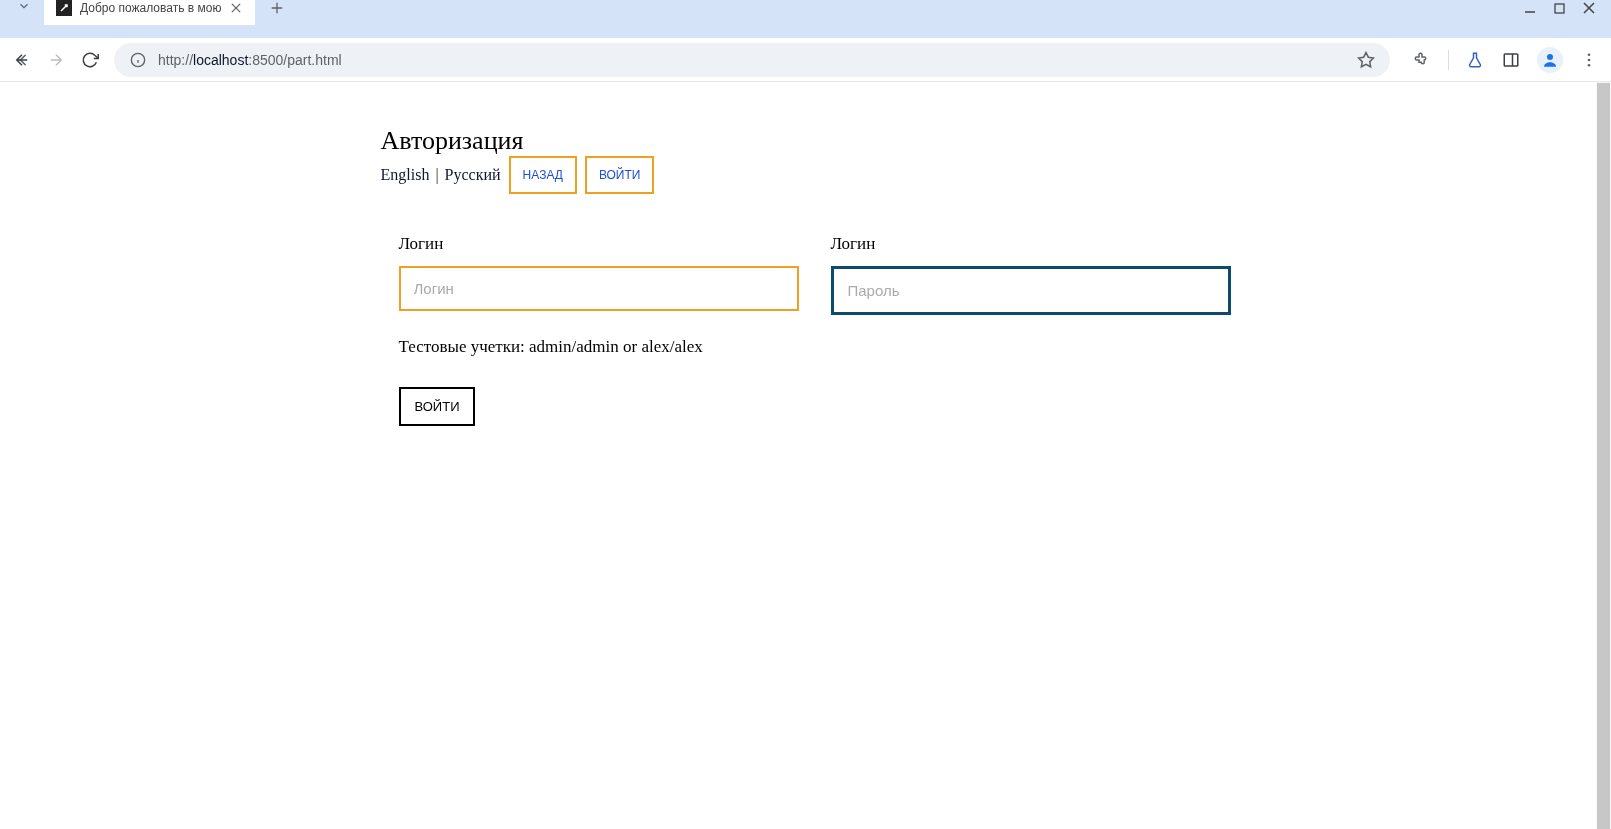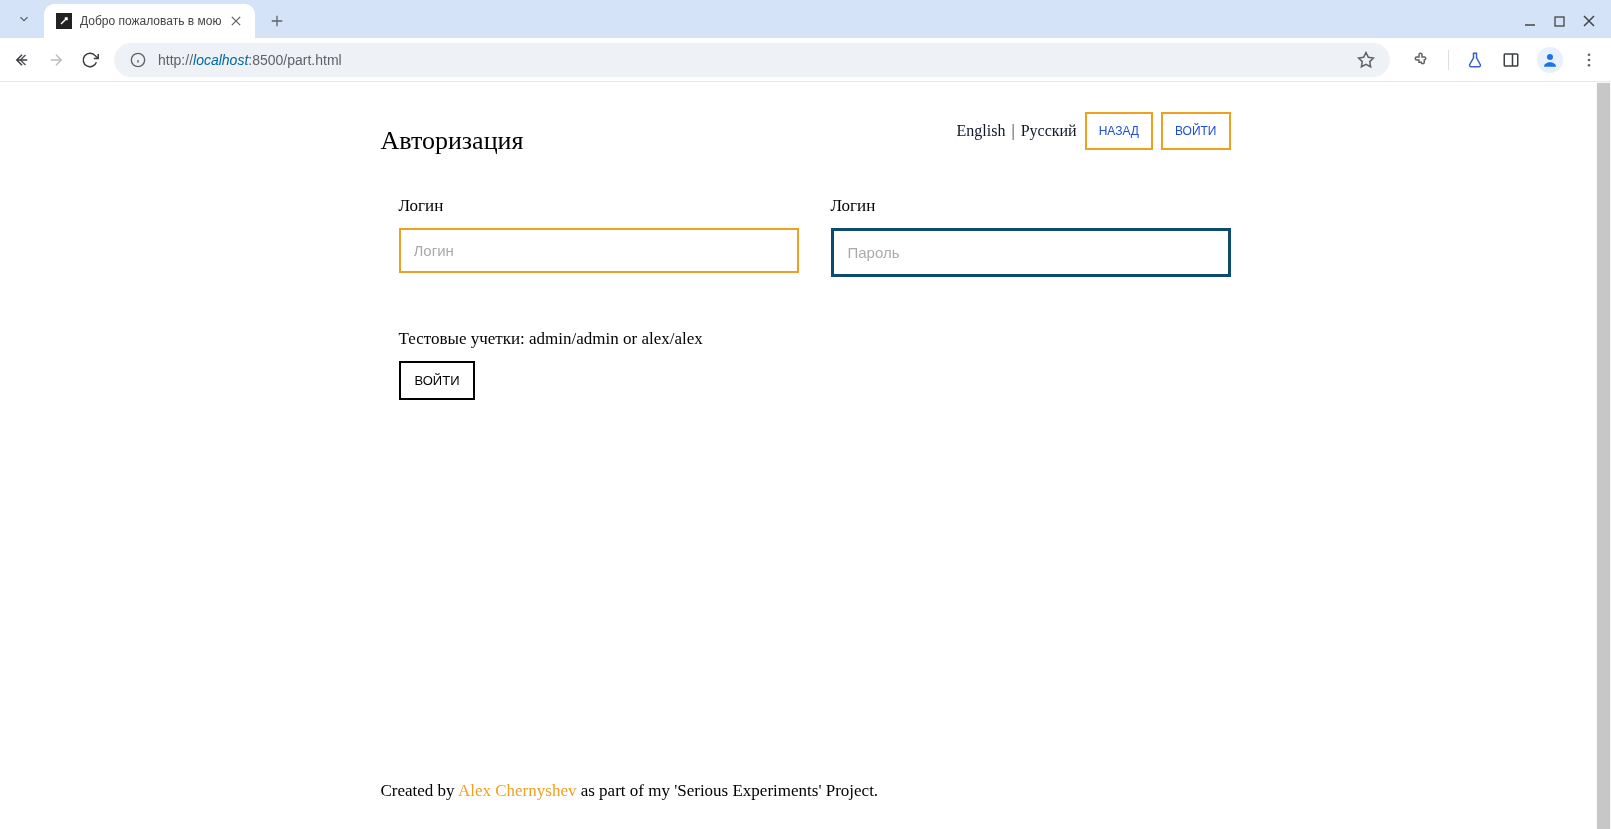--- a/index.html
+++ b/index.html
@@ -1,60 +1,60 @@
 <!DOCTYPE html>
 <html><head>
   <meta charset="utf-8">
   <style>
     * { margin: 0; padding: 0; box-sizing: border-box; }
     body { font-family: Arial, sans-serif; background: #fff; }
 
     
-    .browser-chrome { background: #d5e3f8; height: 38px; display: flex; align-items: flex-end; padding: 0 10px; }
+    .browser-chrome { background: #d5e3f8; height: 38px; display: flex; align-items: flex-end; padding: 13px 10px; }
     .tab-dropdown { width: 28px; height: 28px; display: flex; align-items: center; justify-content: center; margin-bottom: 5px; margin-right: 6px; cursor: pointer; }
     .tab-dropdown svg { width: 14px; height: 14px; }
     .tab { background: #fff; border-radius: 10px 10px 0 0; height: 34px; display: flex; align-items: center; padding: 0 12px; min-width: 210px; gap: 8px; }
     .tab-favicon { width: 16px; height: 16px; background: #222; display: flex; align-items: center; justify-content: center; }
     .tab-favicon svg { width: 12px; height: 12px; }
     .tab-title { font-size: 12px; color: #444; flex: 1; white-space: nowrap; overflow: hidden; text-overflow: ellipsis; }
     .tab-close { width: 14px; height: 14px; cursor: pointer; display: flex; align-items: center; justify-content: center; }
     .new-tab { width: 28px; height: 28px; display: flex; align-items: center; justify-content: center; margin-bottom: 3px; margin-left: 8px; cursor: pointer; color: #555; }
     .window-controls { margin-left: auto; display: flex; gap: 18px; align-items: center; margin-bottom: 8px; padding-right: 6px; }
     .window-controls span { cursor: pointer; color: #444; font-size: 14px; font-family: sans-serif; }
 
     .toolbar { background: #fff; height: 44px; display: flex; align-items: center; padding: 0 12px; gap: 14px; border-bottom: 1px solid #e8e8e8; }
     .nav-icon { width: 20px; height: 20px; display: flex; align-items: center; justify-content: center; cursor: pointer; color: #5f6368; }
     .nav-icon.disabled { color: #bdbdbd; cursor: default; }
     .address-bar { flex: 1; background: #eef1f6; border-radius: 20px; height: 34px; display: flex; align-items: center; padding: 0 14px; gap: 10px; }
     .address-text { font-size: 14px; color: #5f6368; flex: 1; }
-    .address-text .host { color: #0369a1; font-style: italic; }
+    .address-text .host { color: #0f172a; }
     .toolbar-right { display: flex; align-items: center; gap: 16px; margin-left: 8px; }
     .toolbar-icon { width: 20px; height: 20px; display: flex; align-items: center; justify-content: center; cursor: pointer; color: #5f6368; }
     .toolbar-sep { width: 1px; height: 20px; background: #ddd; }
     .profile-avatar { width: 26px; height: 26px; border-radius: 50%; background: #e8f0fe; display: flex; align-items: center; justify-content: center; cursor: pointer; }
     .profile-avatar svg { width: 18px; height: 18px; }
 
     
     .page-wrapper { position: relative; height: calc(100vh - 82px); overflow-y: auto; }
     .page-content { max-width: 850px; margin: 0 auto; padding: 30px 0 90px 0; font-family: Georgia, 'Times New Roman', serif; }
-    .header-row { display: flex; justify-content: space-between; align-items: flex-start; margin-bottom: 40px; }
+    .header-row { display: flex; justify-content: space-between; align-items: flex-start; margin-bottom: 40px; flex-direction: column; }
     .page-title { font-size: 26px; font-weight: normal; color: #000; margin-top: 14px; }
     .header-actions { display: flex; align-items: center; gap: 6px; font-size: 16px; }
     .lang-link { color: #0f172a; text-decoration: none; cursor: pointer; }
     .lang-sep { color: #333; }
     .action-button { border: 2px solid #f0a020; background: transparent; color: #1d4ed8; padding: 10px 12px; font-size: 12px; cursor: pointer; text-transform: uppercase; font-family: Arial, sans-serif; margin-left: 2px; }
 
-    .form-row { display: flex; gap: 32px; margin-bottom: 52px; padding-left: 18px; }
+    .form-row { display: flex; gap: 32px; margin-bottom: 22px; padding-left: 18px; }
     .form-group { flex: 1; }
     .form-label { display: block; font-size: 17px; color: #000; margin-bottom: 12px; }
     .form-input { width: 100%; padding: 13px 14px; font-size: 15px; border: 3px solid #0c4a6e; outline: none; font-family: Arial, sans-serif; }
     .form-input.focused { border: 2px solid #f0a020; padding: 12px 13px; }
     .form-input::placeholder { color: #aaa; }
 
-    .hint-text { font-size: 17px; color: #000; margin-bottom: 12px; padding-left: 18px; font-family: Liberation Serif, serif; }
+    .hint-text { font-size: 17px; color: #000; margin-bottom: 30px; padding-left: 18px; font-family: Liberation Serif, serif; }
     .submit-button { border: 2px solid #000; background: transparent; color: #000; padding: 10px 14px; font-size: 13px; cursor: pointer; text-transform: uppercase; font-family: Arial, sans-serif; margin-left: 18px; }
 
     .footer { position: absolute; bottom: 28px; left: 0; right: 0; max-width: 850px; margin: 0 auto; font-size: 17px; font-family: Georgia, 'Times New Roman', serif; color: #000; }
     .footer-link { color: #f0a020; text-decoration: none; cursor: pointer; }
 
     .scrollbar-track { position: absolute; right: 0; top: 0; bottom: 0; width: 15px; background: #f8f8f8; }
     .scrollbar-thumb { width: 13px; background: #c7c7c7; border-radius: 0; margin: 1px; height: 100%; }
   </style>
 </head>
 <body>
@@ -188,20 +188,17 @@
       <div class="form-group">
         <label class="form-label">Логин</label>
         <input type="password" class="form-input" placeholder="Пароль" style="">
       </div>
     </div>
 
     <div class="hint-text">Тестовые учетки: admin/admin or alex/alex</div>
 
     <button class="submit-button">ВОЙТИ</button>
 
-    <div class="footer">
-      <span>Created by </span><a class="footer-link">Alex Chernyshev</a><span> as part of my 'Serious Experiments' Project.</span>
-    </div>
   </div>
   <div class="scrollbar-track">
     <div class="scrollbar-thumb"></div>
   </div>
 </div>
 
 </body></html>

